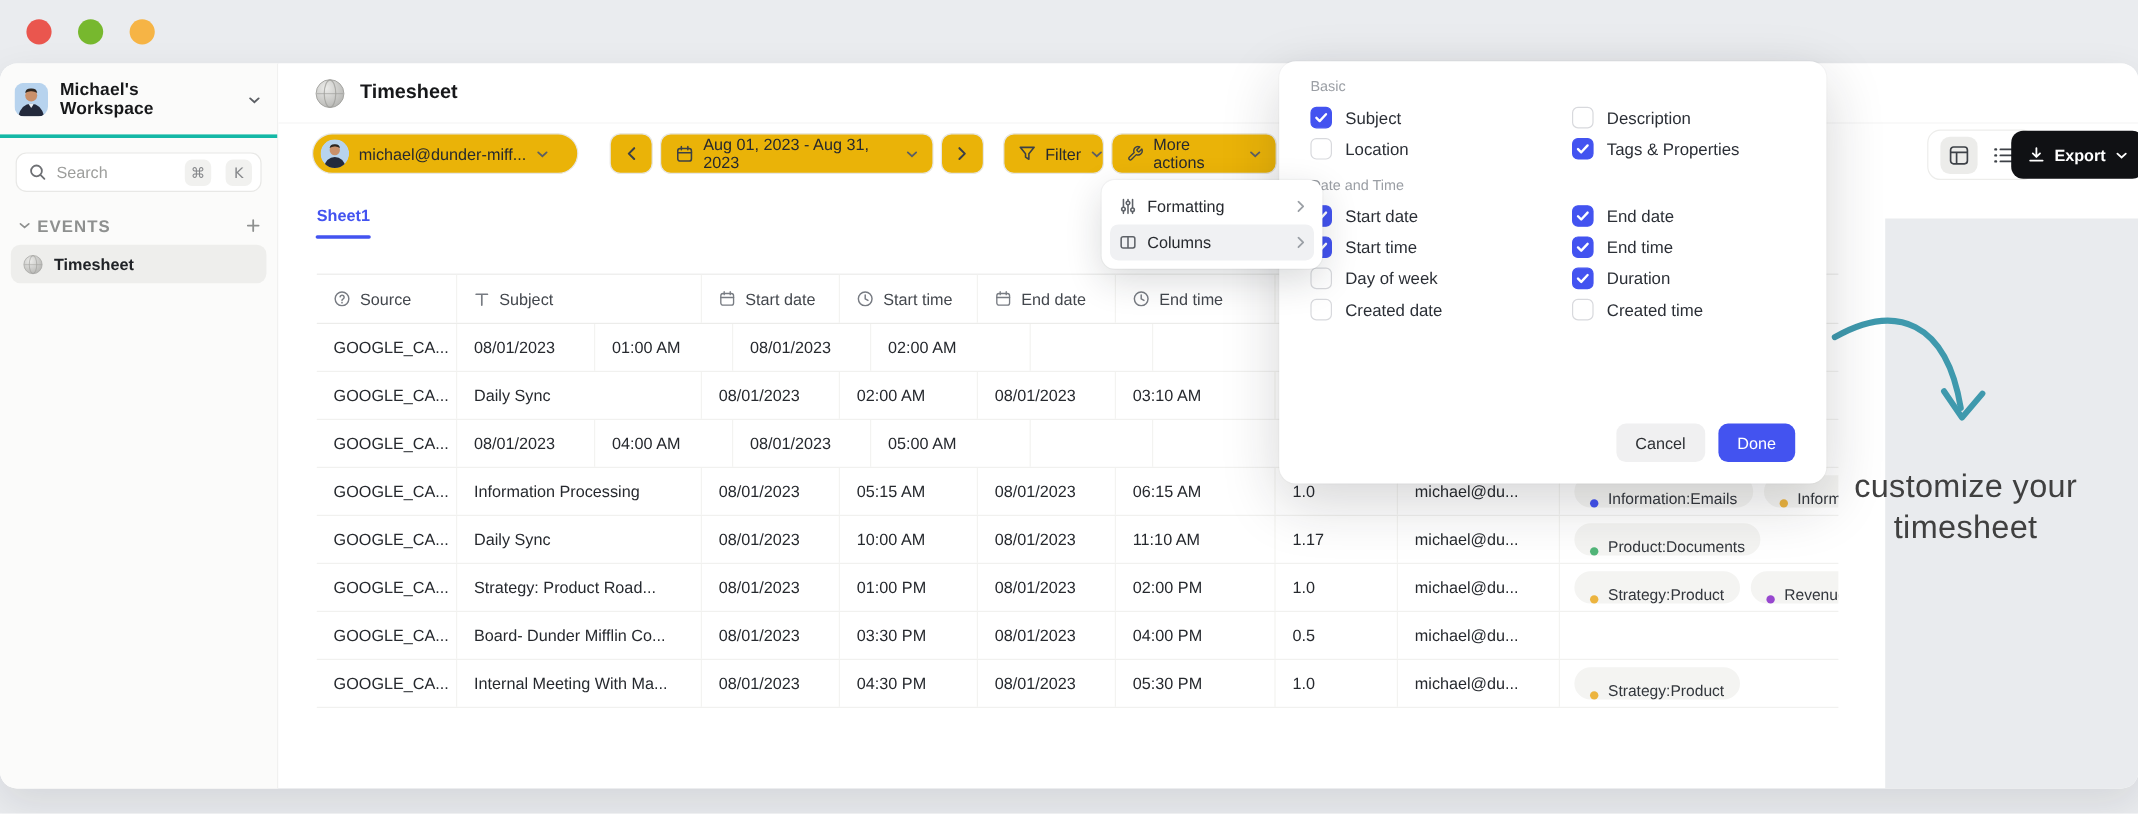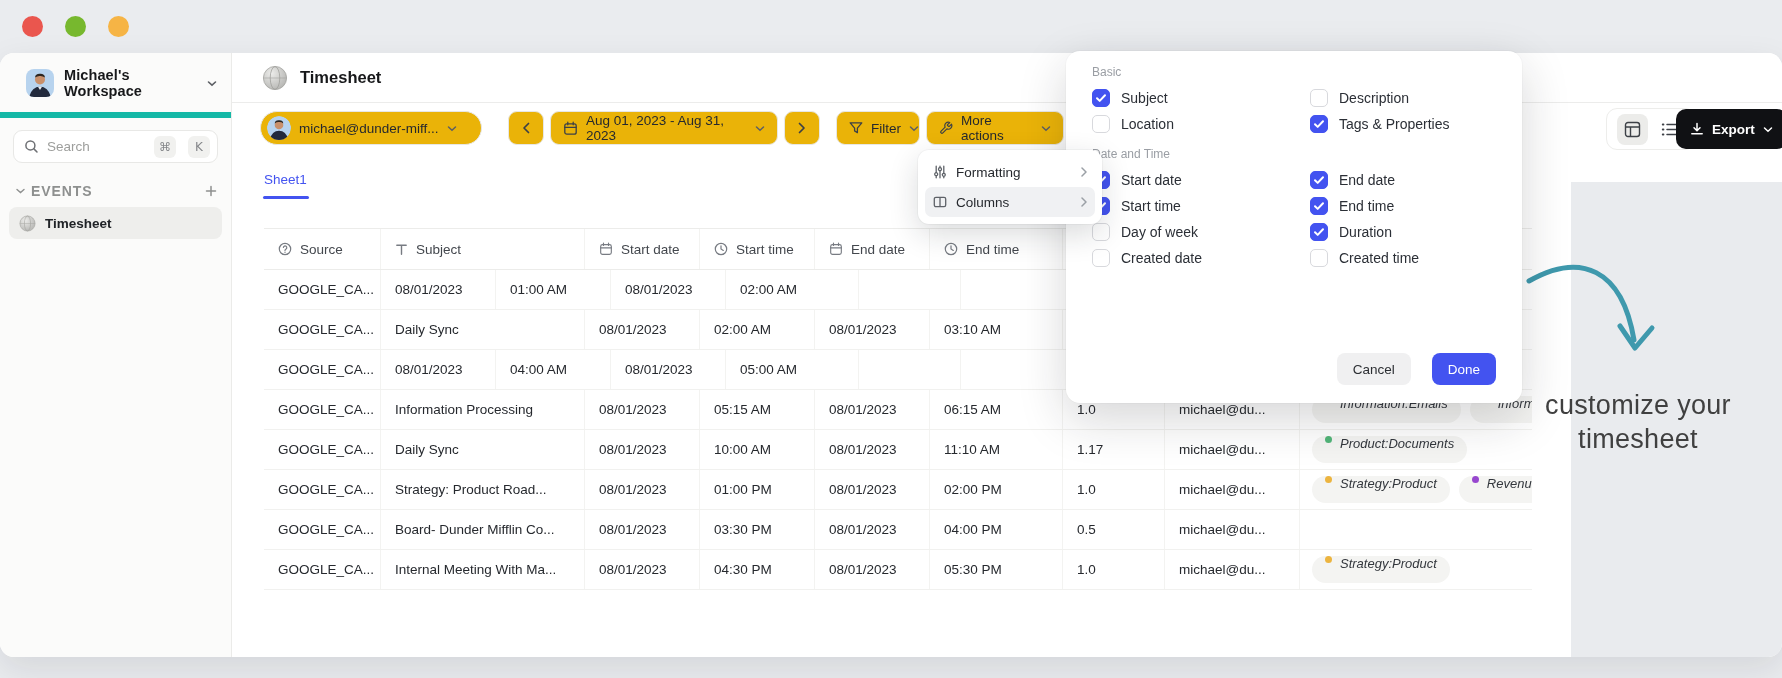--- a/index.html
+++ b/index.html
@@ -11,21 +11,21 @@
   .lights { left:22px; top:16px; display:flex; gap:22px; z-index:3; }
   .light { width:21px; height:21px; border-radius:50%; }
 
   
   .window { left:0; top:53px; width:1782px; height:604px; background:#fff; border-radius:14px;
             box-shadow:0 12px 34px rgba(20,24,34,.10); z-index:1; }
 
   
   .sidebar { left:0; top:53px; width:232px; height:604px; background:#fbfbfa;
              border-right:1px solid #ebebe9; border-radius:14px 0 0 14px; z-index:2; }
-  .ws-row { display:flex; align-items:center; gap:10px; padding:14px 14px 13px 26px; border-bottom:6px solid #14b8a6; }
+  .ws-row { display:flex; align-items:center; gap:10px; padding:14px 14px 13px 12px; border-bottom:3px solid #14b8a6; }
   .ws-avatar { width:28px; height:28px; border-radius:8px; overflow:hidden; flex:0 0 auto; }
   .ws-name { font-size:14.5px; font-weight:700; color:#17181a; letter-spacing:.1px; }
   .chev { color:#5c5f64; display:inline-flex; }
   .search-box { margin:12px 13px 0 13px; height:33px; background:#fff; border:1px solid #e8e8e6; border-radius:9px;
                 display:flex; align-items:center; gap:8px; padding:0 7px 0 10px; }
   .search-ph { font-size:13.5px; color:#9d9e9c; flex:1; }
   .key-badge { width:22px; height:22px; border-radius:6px; background:#f1f1ef; color:#85878a; font-size:12px;
                display:flex; align-items:center; justify-content:center; font-family:"DejaVu Sans", sans-serif; }
   .key-badge + .key-badge { margin-left:4px; }
   .events-row { display:flex; align-items:center; gap:6px; padding:20px 14px 8px 16px; }
@@ -41,37 +41,37 @@
   .page-title { font-size:16.5px; font-weight:700; color:#17181a; }
 
   
   .pill { position:absolute; top:111px; height:34px; background:#eab308; border:1px solid #e7e7e5; border-radius:9px;
           display:flex; align-items:center; gap:8px; padding:0 12px; font-size:13.5px; color:#26292e; z-index:2; }
   .pill.round { border-radius:17px; }
   .icon-btn { justify-content:center; padding:0; }
   .mini-avatar { width:24px; height:24px; border-radius:50%; overflow:hidden; flex:0 0 auto; margin-left:-6px; }
 
   
-  .sheet-tab { left:264px; top:172px; font-size:13.5px; font-weight:400; color:#4353f0; z-index:2; }
+  .sheet-tab { left:264px; top:172px; font-size:13.5px; font-weight:700; color:#4353f0; z-index:2; }
   .sheet-underline { left:263px; top:196px; width:46px; height:2.5px; background:#4353f0; border-radius:2px; z-index:2; }
 
   
   .table { left:264px; top:228px; width:1268px; z-index:2; }
   .thead { display:flex; height:42px; border-top:1px solid #ececea; border-bottom:1px solid #ececea;text-align:center; }
   .trow  { display:flex; height:40px; border-bottom:1px solid #f1f1ef; background:#fff; }
   .cell  { display:flex; align-items:center; padding:0 14px; font-size:13.5px; color:#26292e;
            white-space:nowrap; overflow:hidden; border-right:1px solid #f3f3f1; flex:0 0 auto; }
   .cell:last-child { border-right:none; }
   .thead .cell { gap:8px; color:#43474d; font-weight:500; }
   .thead .hicon { color:#777b82; display:inline-flex; }
   .c1{width:117px} .c2{width:204px} .c3{width:115px} .c4{width:115px} .c5{width:115px}
   .c6{width:133px} .c7{width:102px} .c8{width:135px} .c9{width:232px}
   .c9 { gap:9px; padding:0 0 0 12px; }
-  .pill-tag { display:inline-flex; align-items:flex-start; gap:8px; height:27px; padding:0 13px; border-radius:15px;
-              background:#f4f4f2; font-size:13px; color:#33373d; flex:0 0 auto;font-style:italic; }
+  .pill-tag { display:inline-flex; align-items:flex-end; gap:8px; height:27px; padding:0 13px; border-radius:15px;
+              background:#f4f4f2; font-size:13px; color:#33373d; flex:0 0 auto; }
   .dot { width:7px; height:7px; border-radius:50%; flex:0 0 auto; }
 
   
   .right-panel { left:1571px; top:182px; width:211px; height:475px; background:#e9ebee; border-radius:0 0 14px 0; z-index:4; }
   .annotation { left:1528px; top:388px; width:220px; text-align:center; z-index:6; font-size:27px; line-height:34px;
                 color:#404040; font-weight:500; letter-spacing:.3px; }
   .arrow-svg { left:1500px; top:240px; z-index:6; }
 
   
   .view-toggle { left:1606px; top:108px; width:90px; height:42px; background:#fff; border:1px solid #ededeb;
@@ -96,21 +96,21 @@
              box-shadow:0 16px 48px rgba(25,28,36,.18), 0 0 0 1px rgba(0,0,0,.02); z-index:40; padding:0 26px; }
   .pop-tabs { display:flex; gap:42px; padding-top:22px; border-bottom:1px solid #ececee; }
   .pop-tab { font-size:14.5px; font-weight:600; color:#3a3e44; padding-bottom:12px; }
   .pop-tab.active { color:#4353f0; border-bottom:2.5px solid #4353f0; margin-bottom:-1px; }
   .sec-label { font-size:12px; color:#9a9ea4; margin:14px 0 9px 0; }
   .opt-grid { display:grid; grid-template-columns:218px auto; row-gap:7px; }
   .opt { display:flex; align-items:center; gap:11px; font-size:14px; color:#2b2f36; height:19px; }
   .cb { width:18px; height:18px; border-radius:5px; border:1.5px solid #d8d9dd; background:#fff;
         display:inline-flex; align-items:center; justify-content:center; flex:0 0 auto; }
   .cb.on { background:#4353f0; border-color:#4353f0; }
-  .pop-actions { position:absolute; right:26px; bottom:18px; display:flex; gap:21px; }
+  .pop-actions { position:absolute; right:26px; bottom:18px; display:flex; gap:11px; }
   .btn { height:32px; border-radius:8px; display:flex; align-items:center; justify-content:center;
          font-size:13.5px; padding:0 16px; }
   .btn-cancel { background:#f0f0f1; color:#2c2f33; }
   .btn-done { background:#4353f0; color:#fff; font-weight:500; }
 
   svg { display:block; }
 </style>
 </head>
 <body>
 

